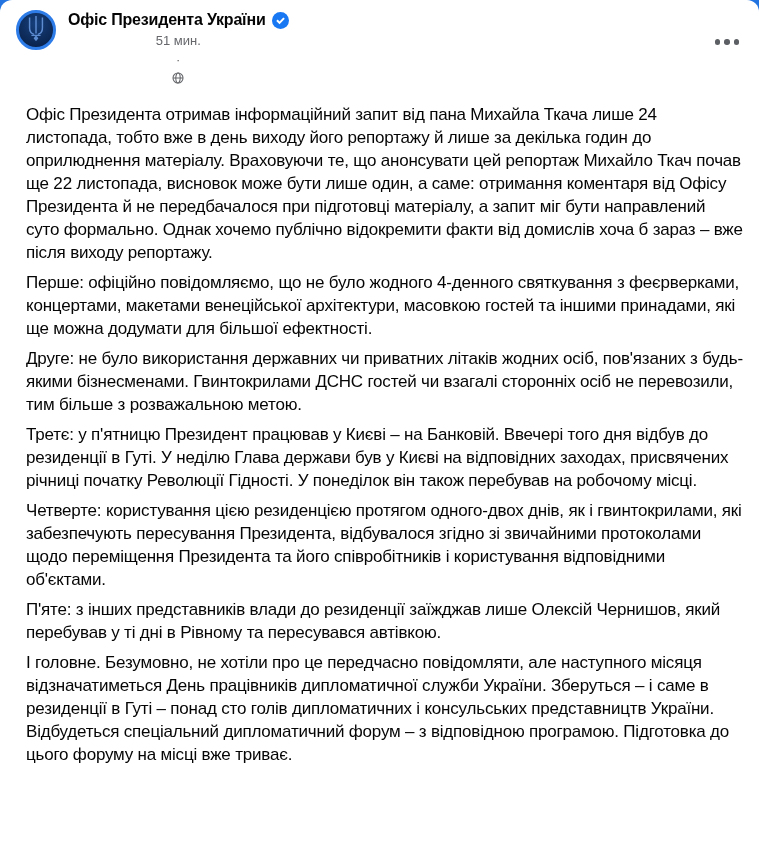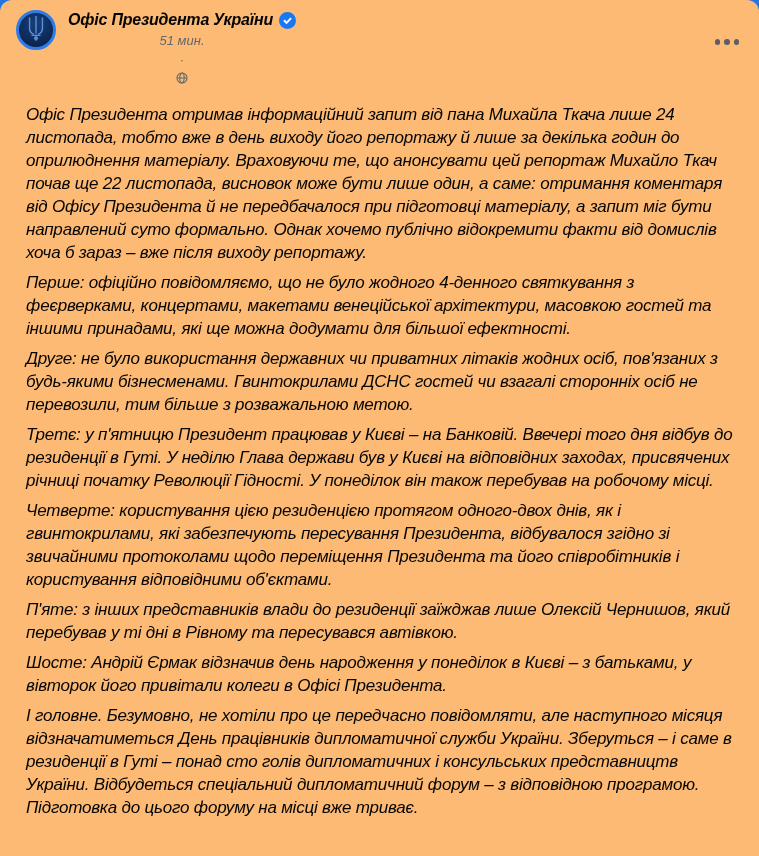--- a/index.html
+++ b/index.html
@@ -3,24 +3,23 @@
 <meta charset="utf-8">
 <style>
   * { margin:0; padding:0; box-sizing:border-box; }
   html,body { width:759px; height:856px; overflow:hidden; }
   body {
     background:#2374e1;
     font-family:"Liberation Sans","DejaVu Sans",sans-serif;
   }
   .card {
     width:759px; height:856px;
-    background:#fdba74;
+    background:#ffffff;
     border-radius:12px 12px 0 0;
     overflow:hidden;
-    font-style:italic;
   }
   
   .post-header {
     position:relative;
     padding:10px 16px 0 16px;
     display:flex;
     align-items:flex-start;
   }
   .avatar {
     width:40px; height:40px;
@@ -116,17 +115,16 @@
 
   </div>
 
   <div class="post-body">
     <p>Офіс Президента отримав інформаційний запит від пана Михайла Ткача лише 24 листопада, тобто вже в день виходу його репортажу й лише за декілька годин до оприлюднення матеріалу. Враховуючи те, що анонсувати цей репортаж Михайло Ткач почав ще 22 листопада, висновок може бути лише один, а саме: отримання коментаря від Офісу Президента й не передбачалося при підготовці матеріалу, а запит міг бути направлений суто формально. Однак хочемо публічно відокремити факти від домислів хоча б зараз – вже після виходу репортажу.</p>
     <p>Перше: офіційно повідомляємо, що не було жодного 4-денного святкування з феєрверками, концертами, макетами венеційської архітектури, масовкою гостей та іншими принадами, які ще можна додумати для більшої ефектності.</p>
     <p>Друге: не було використання державних чи приватних літаків жодних осіб, пов'язаних з будь-якими бізнесменами. Гвинтокрилами ДСНС гостей чи взагалі сторонніх осіб не перевозили, тим більше з розважальною метою.</p>
     <p>Третє: у п'ятницю Президент працював у Києві – на Банковій. Ввечері того дня відбув до резиденції в Гуті. У неділю Глава держави був у Києві на відповідних заходах, присвячених річниці початку Революції Гідності. У понеділок він також перебував на робочому місці.</p>
     <p>Четверте: користування цією резиденцією протягом одного-двох днів, як і гвинтокрилами, які забезпечують пересування Президента, відбувалося згідно зі звичайними протоколами щодо переміщення Президента та його співробітників і користування відповідними об'єктами.</p>
     <p>П'яте: з інших представників влади до резиденції заїжджав лише Олексій Чернишов, який перебував у ті дні в Рівному та пересувався автівкою.</p>
-    <p>Шосте: Андрій Єрмак відзначив день народження у понеділок в Києві – з батьками, у вівторок його привітали колеги в Офісі Президента.</p>
     <p>І головне. Безумовно, не хотіли про це передчасно повідомляти, але наступного місяця відзначатиметься День працівників дипломатичної служби України. Зберуться – і саме в резиденції в Гуті – понад сто голів дипломатичних і консульських представництв України. Відбудеться спеціальний дипломатичний форум – з відповідною програмою. Підготовка до цього форуму на місці вже триває.</p>
   </div>
 
 </div>
 
 </body></html>

